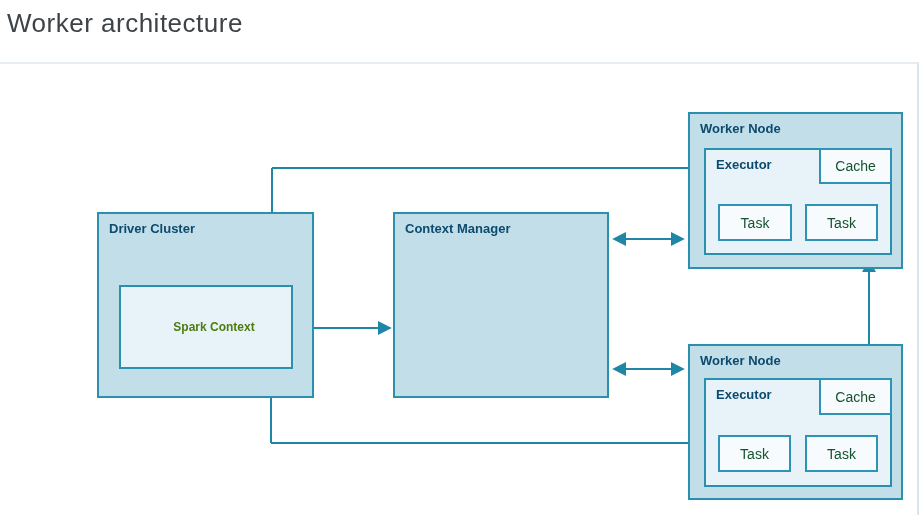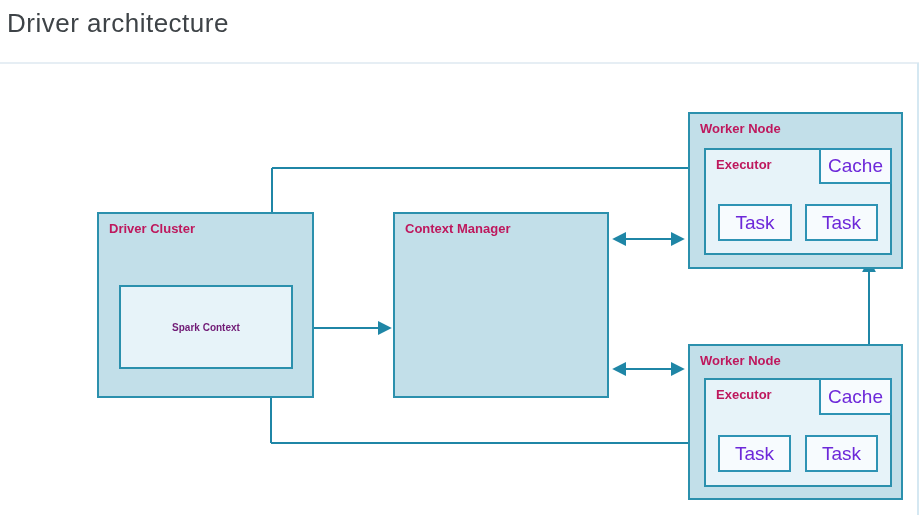--- a/index.html
+++ b/index.html
@@ -13,28 +13,28 @@
   }
   .divider{position:absolute;left:0;top:62px;width:919px;height:2px;background:#e6eef4;}
   .right-edge{position:absolute;right:0;top:63px;width:2px;height:452px;background:#d5e8f2;}
 
   .box{position:absolute;box-sizing:border-box;border:2px solid #2b90ad;}
   .big{background:#c2dfe9;}
   .inner{background:#e7f3f9;}
   .leaf{background:#f7fbfe;border-color:#2e93b4;display:flex;align-items:center;justify-content:center;}
 
   .box-label{
-    padding:7px 10px 0 10px;font-size:13px;font-weight:700;color:#be185d;
+    padding:7px 10px 0 10px;font-size:13px;font-weight:700;color:#0c4a6e;
     white-space:nowrap;
   }
   .center-label{
     width:100%;height:100%;display:flex;align-items:center;justify-content:center;
-    font-size:10px;font-weight:700;color:#701a75;
+    font-size:12px;font-weight:700;color:#4d7c0f;padding-left:8px;
   }
-  .leaf-label{font-size:19px;font-weight:400;color:#6d28d9;}
+  .leaf-label{font-size:14px;font-weight:400;color:#14532d;}
 
   
   .driver{left:97px;top:212px;width:217px;height:186px;}
   .spark-context{left:119px;top:285px;width:174px;height:84px;}
   .cluster{left:393px;top:212px;width:216px;height:186px;}
 
   .wn1{left:688px;top:112px;width:215px;height:157px;}
   .exec1{left:704px;top:148px;width:188px;height:107px;}
   .cache1{left:819px;top:148px;width:73px;height:36px;}
   .task1a{left:718px;top:204px;width:74px;height:37px;}
@@ -47,21 +47,21 @@
   .task2b{left:805px;top:435px;width:73px;height:37px;}
 
   .connectors{position:absolute;left:0;top:0;width:919px;height:515px;pointer-events:none;}
   .connectors path{stroke:#1f86a6;stroke-width:2;fill:none;}
 </style>
 </head>
 <body>
 
 <div class="canvas">
 
-  <h1 class="title">Driver architecture</h1>
+  <h1 class="title">Worker architecture</h1>
   <div class="divider"></div>
   <div class="right-edge"></div>
 
   <div>
 
     <svg class="connectors" viewBox="0 0 919 515">
       <defs>
         <marker id="arr" viewBox="0 0 10 10" refX="8" refY="5" markerWidth="7" markerHeight="7" orient="auto">
           <path d="M0,0 L10,5 L0,10 z" style="fill:#1f86a6;stroke:none"></path>
         </marker>

